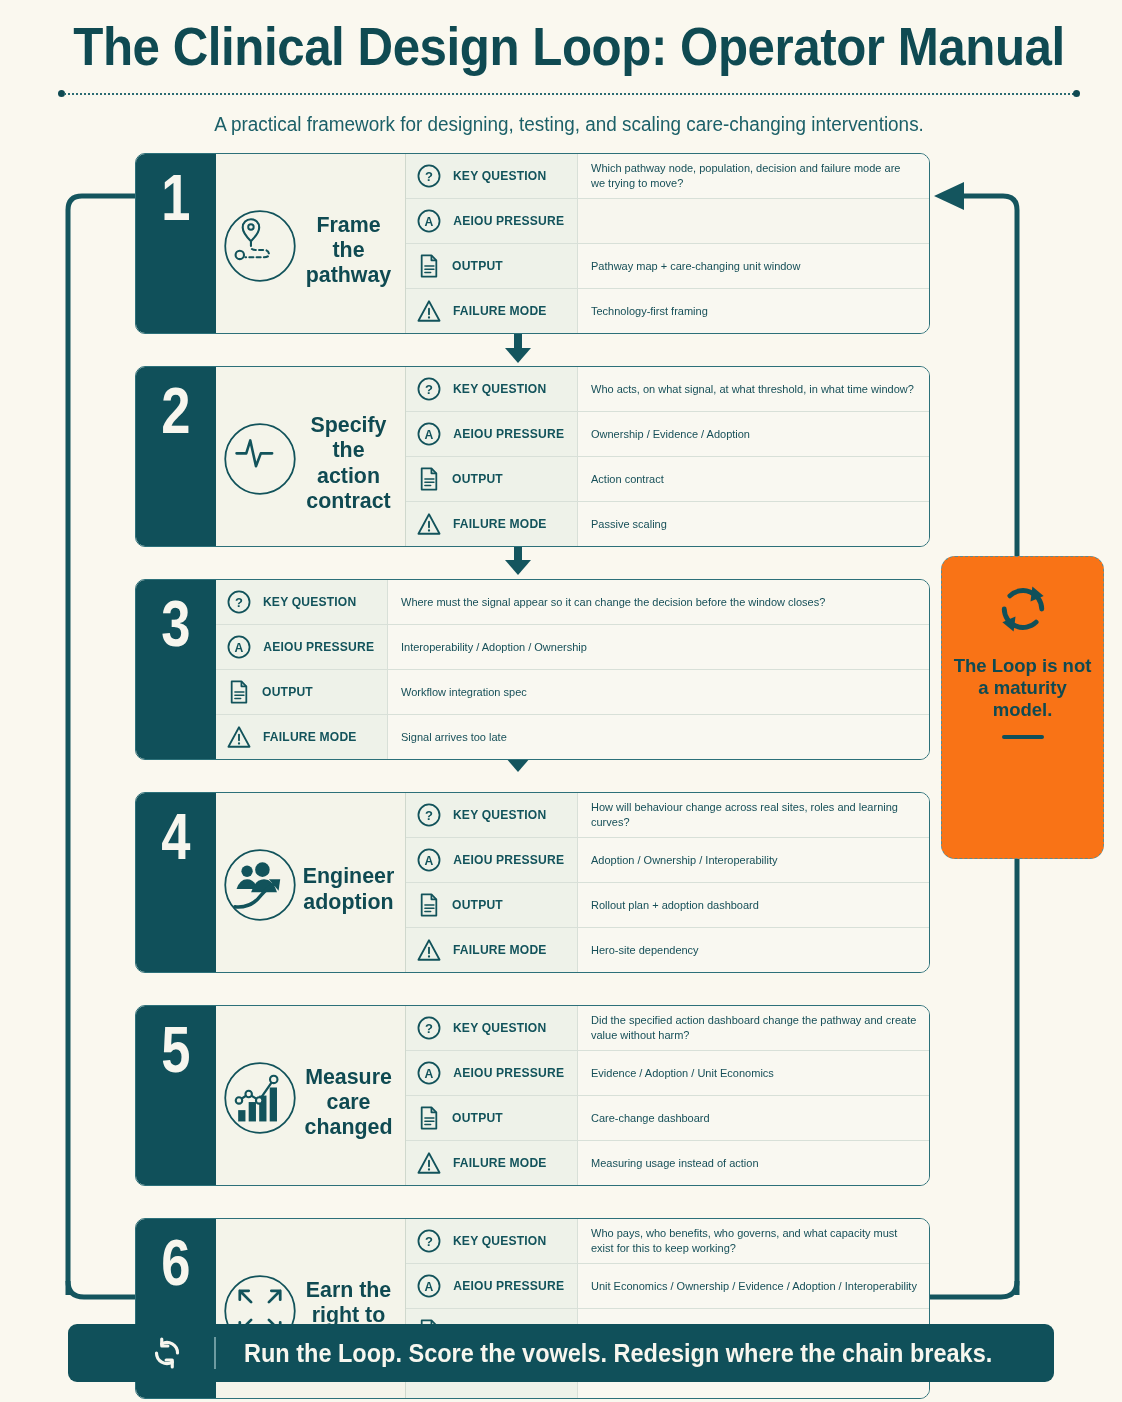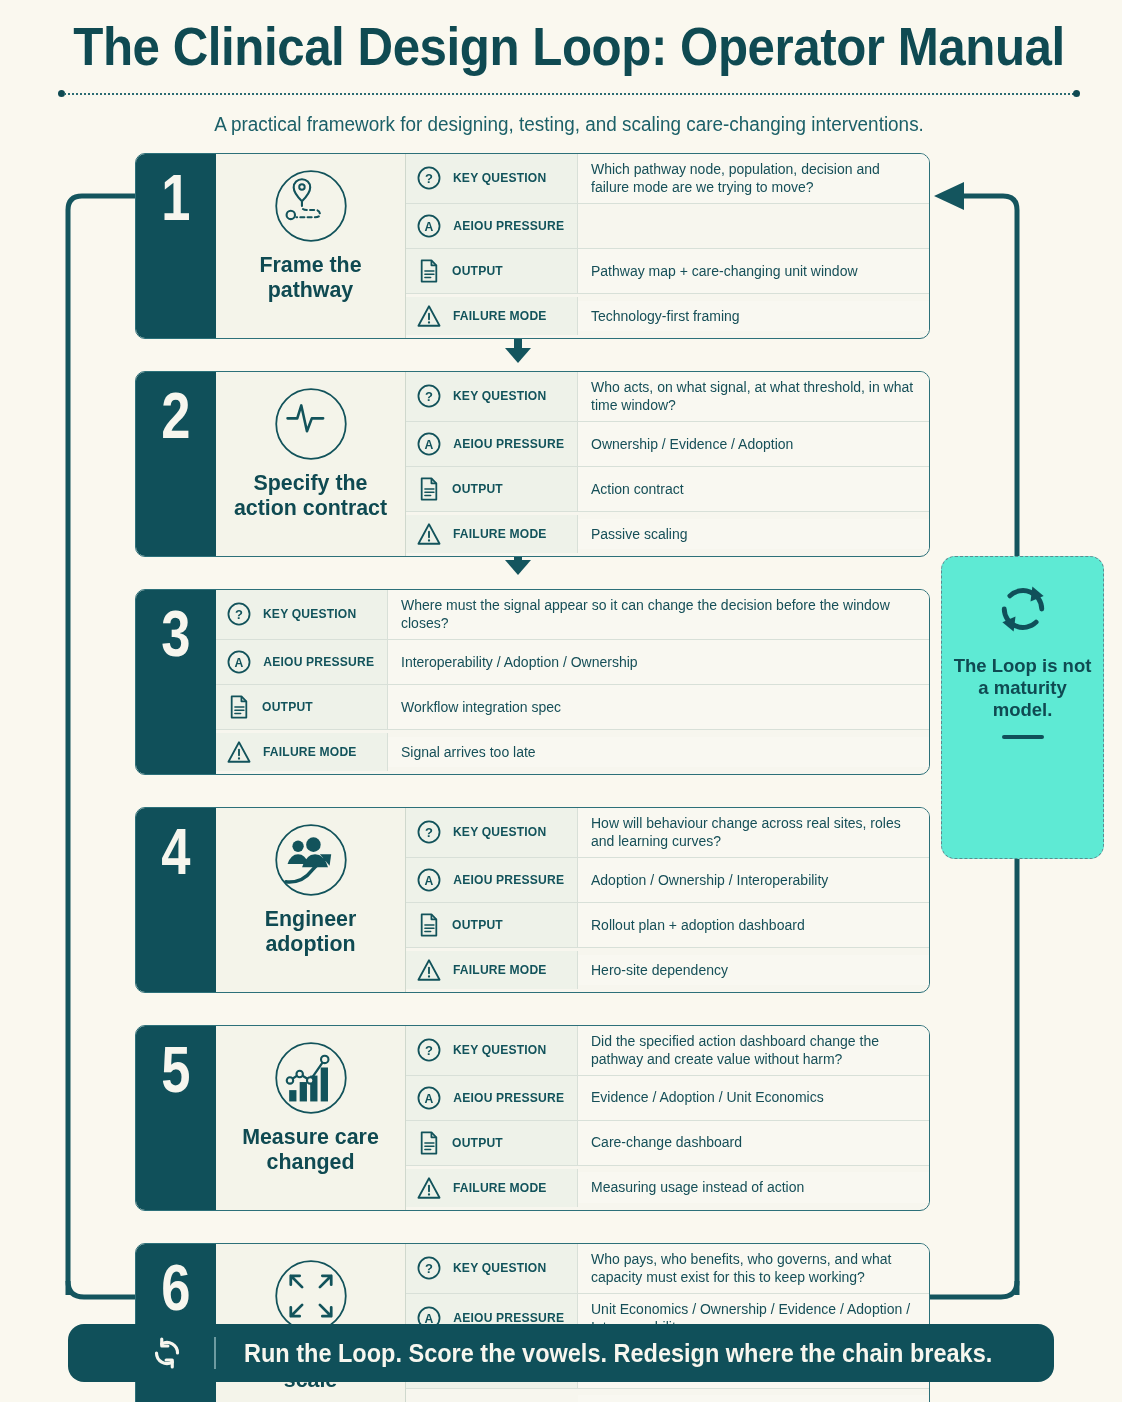--- a/index.html
+++ b/index.html
@@ -108,21 +108,21 @@
     line-height: 1;
     font-weight: 700;
     font-family: "Liberation Sans Narrow", "Liberation Sans", sans-serif;
     transform: scaleX(0.82);
   }
   .step-ident {
     width: 190px;
     flex: 0 0 190px;
     background: #f4f4ea;
     display: flex;
-    flex-direction: column;
+    flex-direction: row;
     align-items: center;
     justify-content: flex-start;
     padding: 14px 6px 10px 6px;
     box-sizing: border-box;
     border-right: 1.2px solid #cfd8cd;
   }
   .icon-circle {
     width: 76px; height: 76px;
     flex: 0 0 76px;
   }
@@ -140,21 +140,21 @@
     flex: 1 1 auto;
     display: flex;
     flex-direction: column;
   }
   .row {
     display: flex;
     flex: 1 1 auto;
     border-bottom: 1.2px solid #d8e0d8;
     min-height: 44px;
   }
-  .row:last-child { border-bottom: none; align-items: center; }
+  .row:last-child { border-bottom: none; }
   .row-label {
     width: 172px;
     flex: 0 0 172px;
     background: #eef2e9;
     display: flex;
     align-items: center;
     gap: 9px;
     padding: 6px 6px 6px 10px;
     box-sizing: border-box;
     border-right: 1.2px solid #d8e0d8;
@@ -168,35 +168,35 @@
     transform: scaleX(0.96);
   }
   .row-icon { width: 26px; height: 26px; flex: 0 0 26px; }
   .row-value {
     flex: 1 1 auto;
     display: flex;
     align-items: center;
     padding: 6px 12px 6px 13px;
     box-sizing: border-box;
     background: #f9f8f1;
-    font-size: 14px;
+    font-size: 11px;
     line-height: 1.32;
     color: #164f58;
   }
 
   
   .side-note {
     position: absolute;
     left: 941px;
     top: 556px;
     width: 163px;
     height: 303px;
     border: 1.8px dashed #5c8b90;
     border-radius: 14px;
-    background: #5eead4;
+    background: #f97316;
     box-sizing: border-box;
     display: flex;
     flex-direction: column;
     align-items: center;
     justify-content: flex-start;
     padding: 22px 10px 14px 10px;
     text-align: center;
   }
   .side-note .loop-icon { width: 60px; height: 60px; }
   .note-a, .note-b {
@@ -216,21 +216,21 @@
   }
 
   
   .footer {
     position: absolute;
     left: 68px;
     top: 1324px;
     width: 986px;
     height: 58px;
     background: #10505a;
-    border-radius: 16px;
+    border-radius: 9px;
     display: flex;
     align-items: center;
     box-sizing: border-box;
     padding-left: 78px;
   }
   .footer .refresh-icon { width: 42px; height: 42px; flex: 0 0 42px; }
   .footer .divider {
     width: 2px;
     height: 32px;
     background: #6d9ba1;

